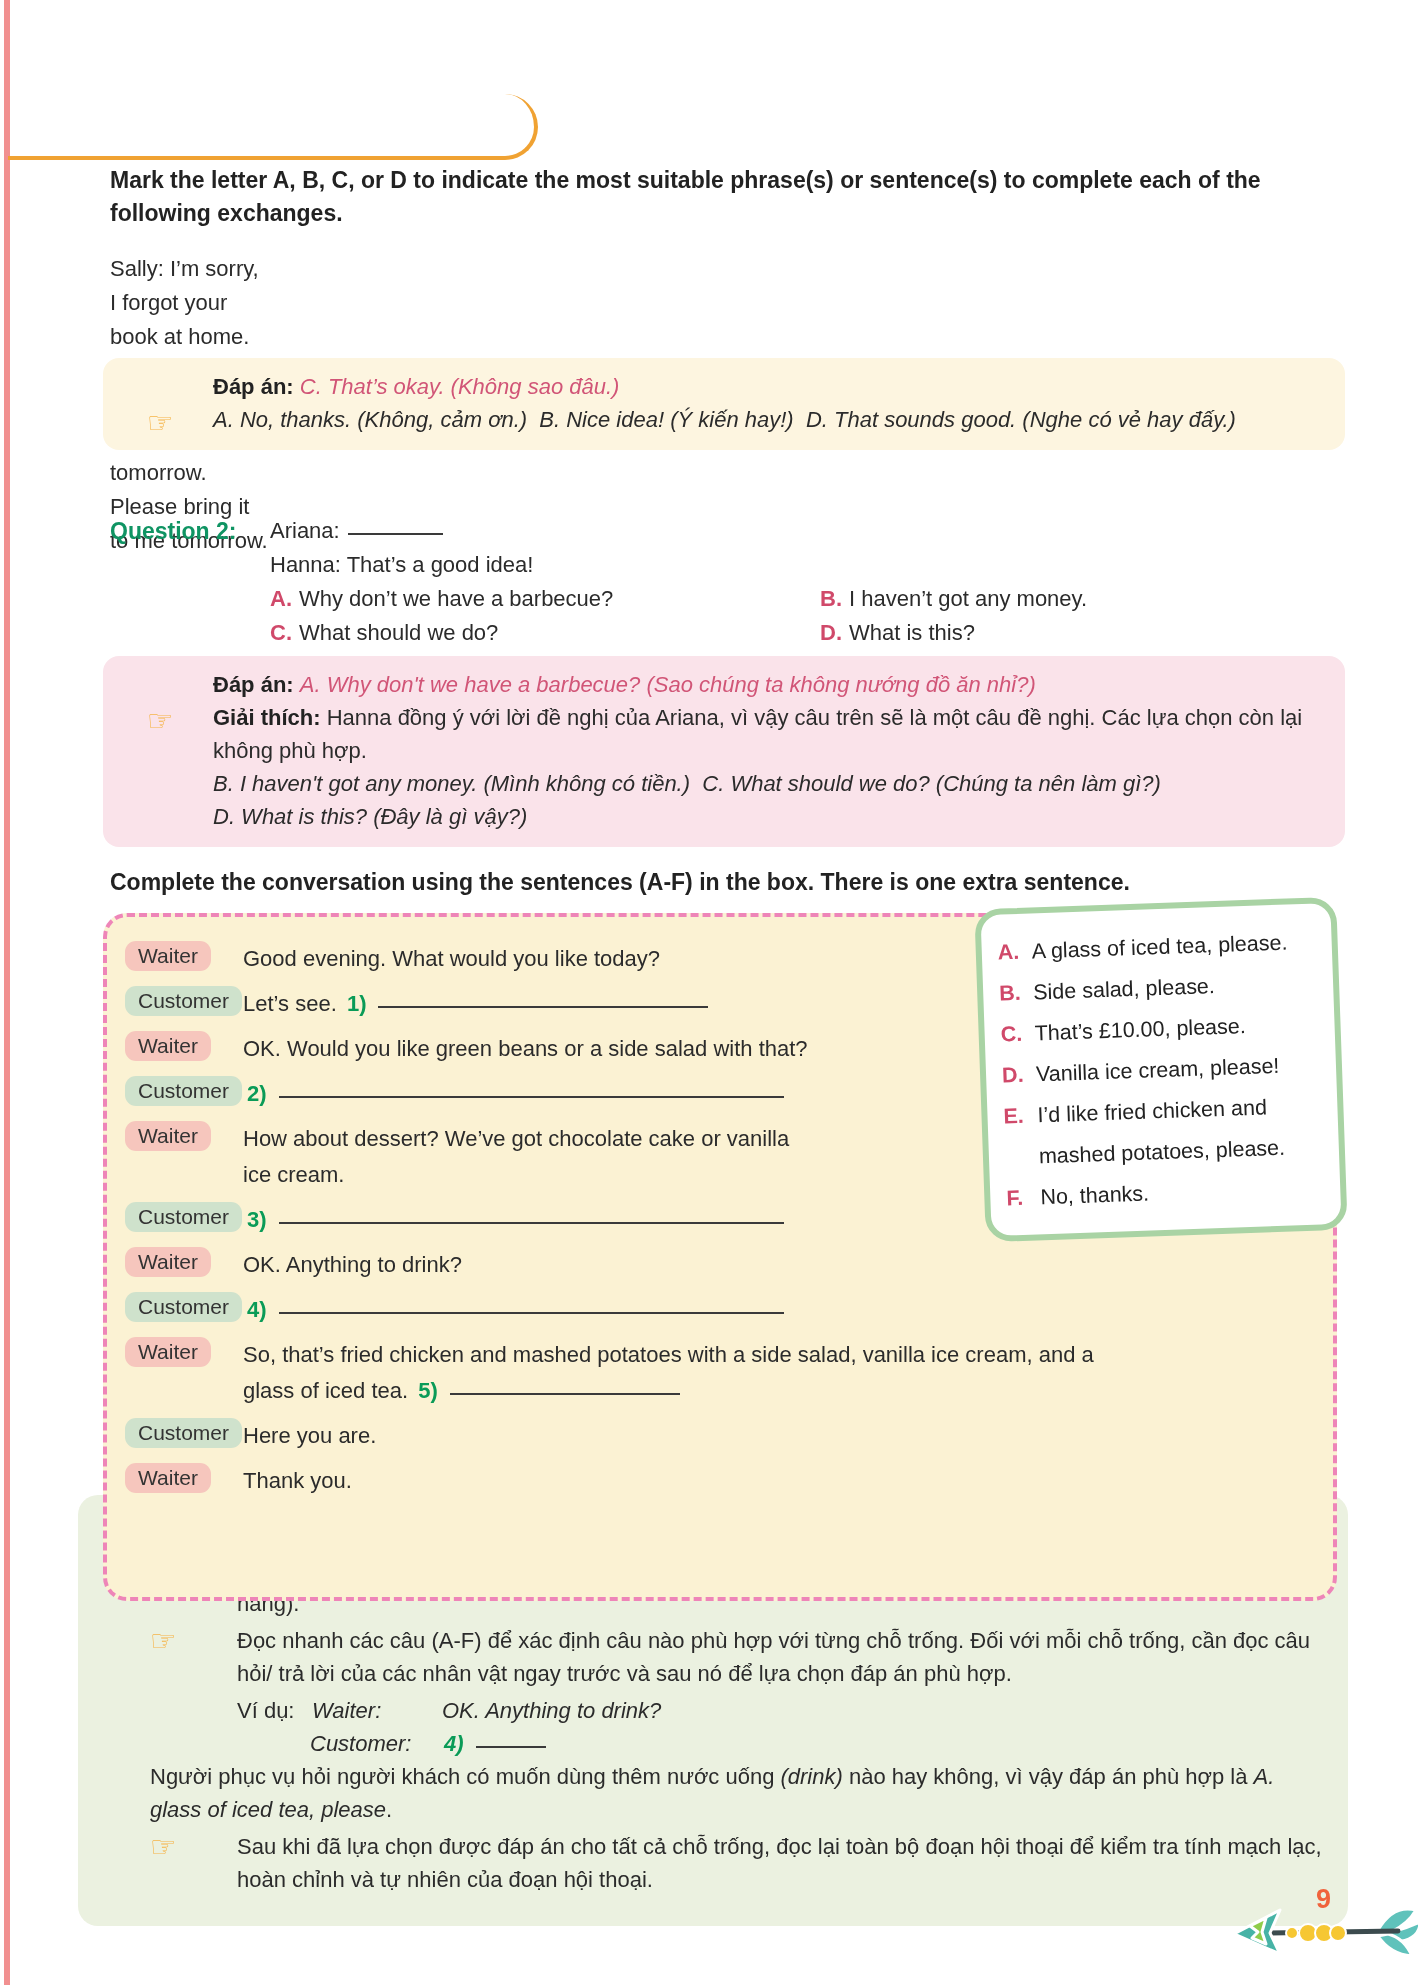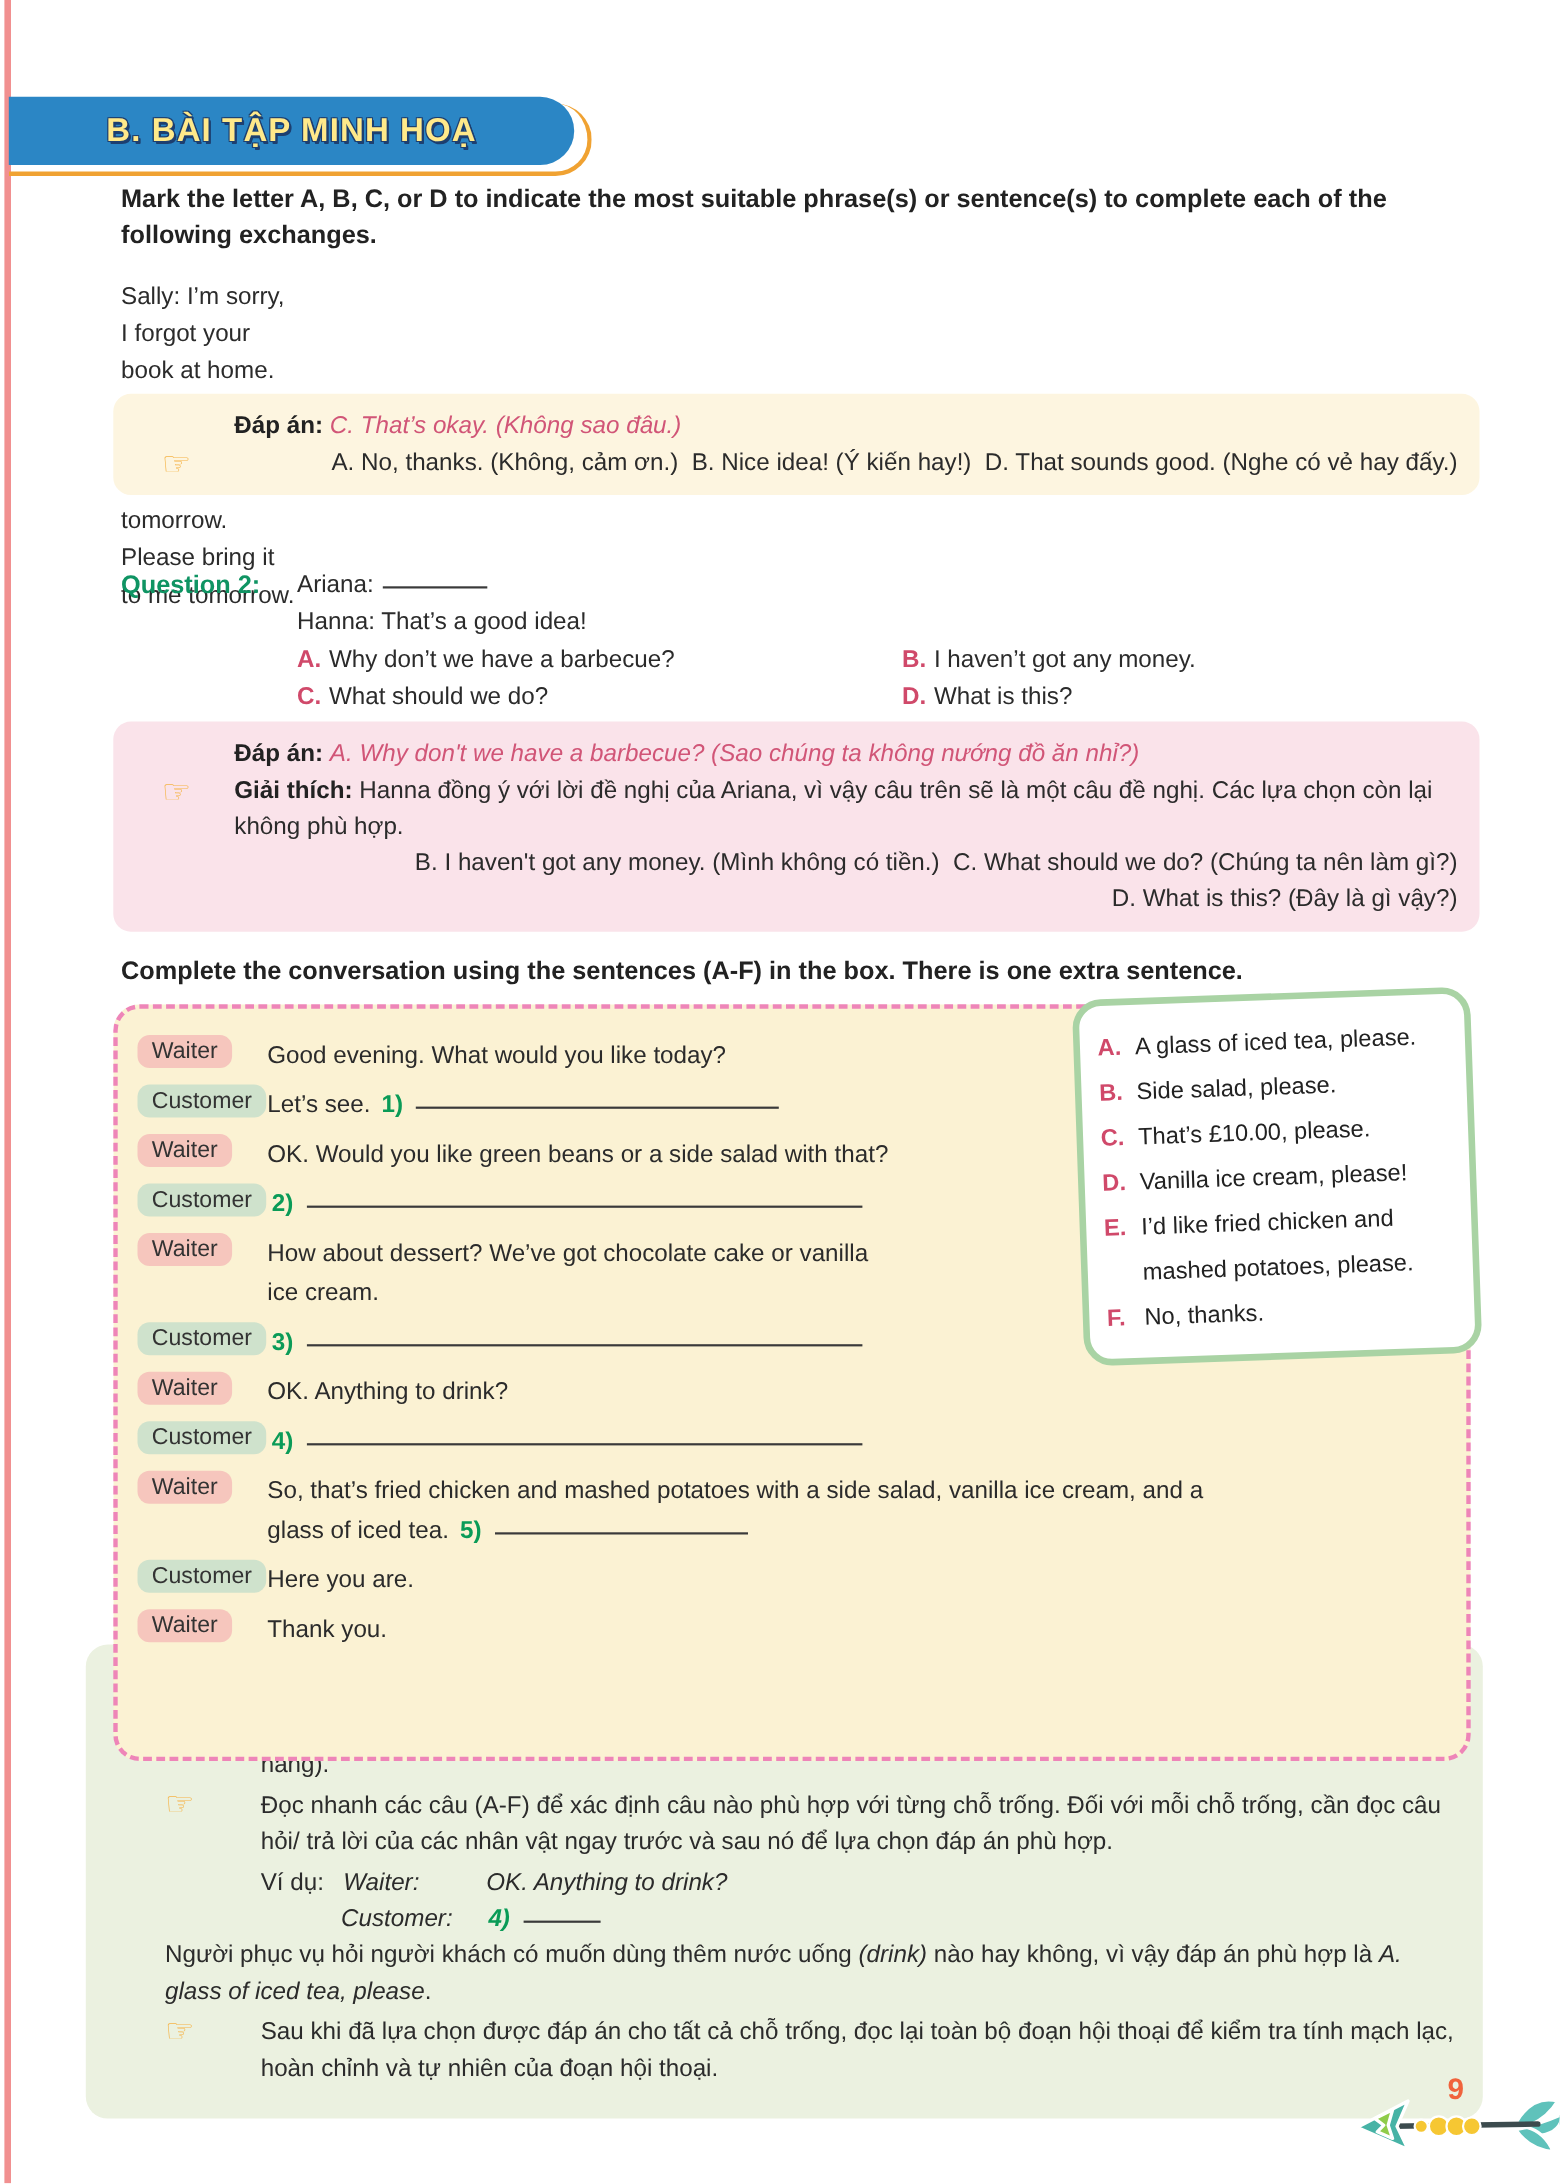--- a/index.html
+++ b/index.html
@@ -39,21 +39,21 @@
   .blank-ex{width:70px;margin-left:8px;}
 
   
   .ansbox{position:absolute;left:103px;width:1242px;border-radius:16px;
     padding:12px 20px 14px 110px;box-sizing:border-box;font-size:22px;line-height:33px;}
   .q1box{top:358px;background:#fdf5e0;}
   .q2box{top:656px;background:#fae3ea;}
   .ansbox p{margin:0;}
   .ans-pink{color:#d15577;font-style:italic;}
   .blab{font-weight:700;color:#222;}
-  .alt{white-space:pre-wrap;text-align:right;}
+  .alt{font-style:italic;white-space:pre-wrap;}
   .finger{position:absolute;left:44px;color:#f5b54a;font-size:30px;line-height:30px;}
   .f-q{top:50px;}
 
   .cinstr{position:absolute;left:110px;top:866px;width:1240px;margin:0;
     font-size:23px;font-weight:700;line-height:32px;color:#222;}
 
   
   .convbox{position:absolute;left:103px;top:913px;width:1234px;height:688px;box-sizing:border-box;
     background:#fbf2d3;border:4px dashed #ee85b8;border-radius:24px;padding:24px 20px 14px 18px;z-index:1;}
   .crow{display:grid;grid-template-columns:118px 1fr;margin-bottom:9px;align-items:start;}
@@ -90,23 +90,20 @@
   .pagenum{position:absolute;left:1316px;top:1884px;color:#f0633c;font-weight:800;font-size:27px;z-index:7;}
   .arrow-wrap{position:absolute;left:1228px;top:1892px;z-index:6;}
 </style>
 </head>
 <body>
 
 <div class="page">
   <div class="spine"></div>
 
   <div class="banner-outline"></div>
-  <div class="banner">
-    <span>B. BÀI TẬP MINH HOẠ</span>
-  </div>
 
   <p class="intro">Mark the letter A, B, C, or D to indicate the most suitable phrase(s) or sentence(s) to complete each of the following exchanges.</p>
 
   <div class="qgrid q1">
     <div class="q-content">
       <div><span>Sally: I’m sorry, I forgot your book at home.</span></div>
       <div>
         <span>Nam:</span><span class="blank blank-q1"></span><span>I’ll need it tomorrow. Please bring it to me tomorrow.</span>
       </div>
     </div>

